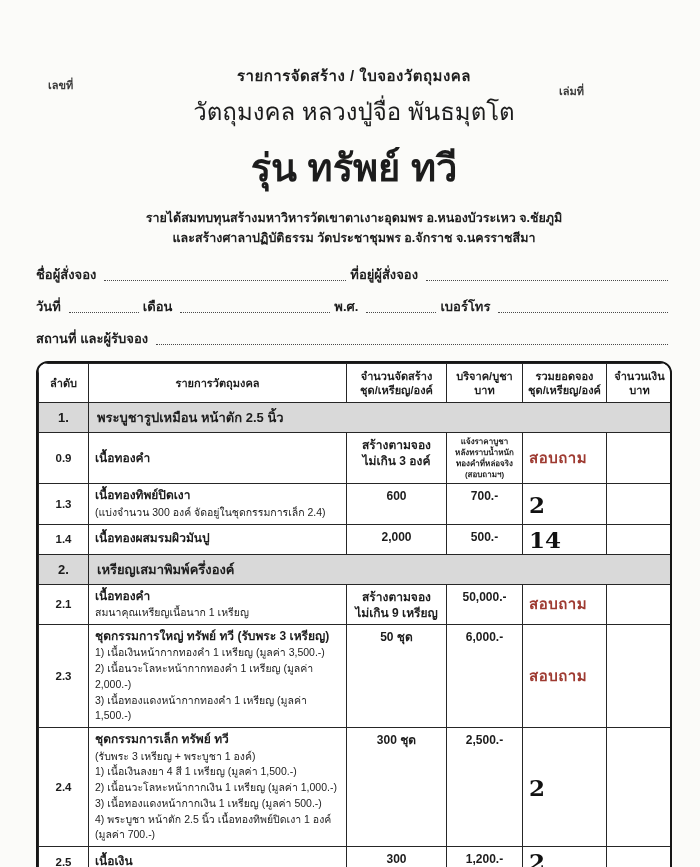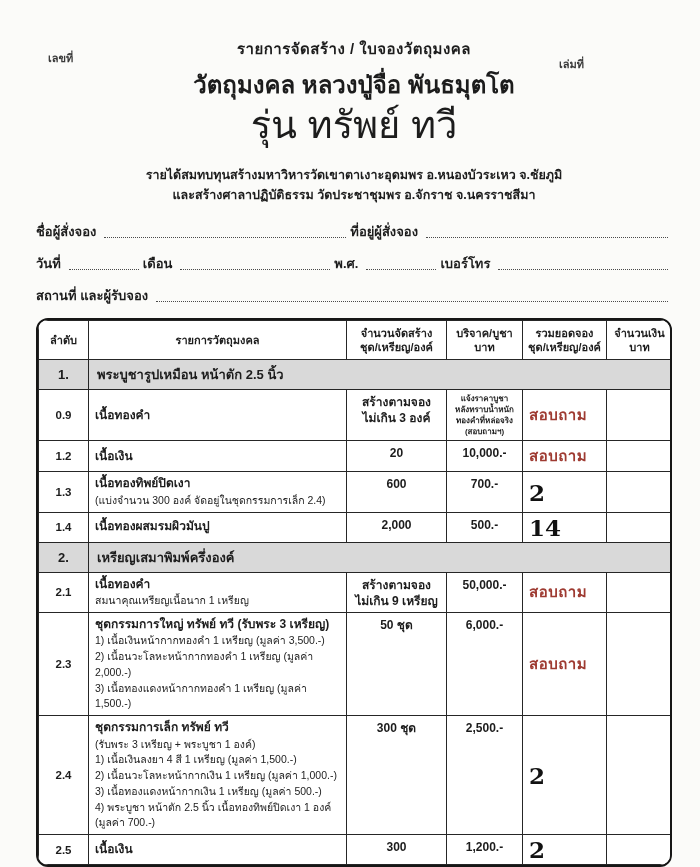--- a/index.html
+++ b/index.html
@@ -4,30 +4,30 @@
 <style>
   html,body{margin:0;padding:0;}
   body{
     width:700px;height:867px;
     background:#fbfbf9;
     color:#1c1c1c;
     font-family:"Liberation Sans","DejaVu Sans",sans-serif;
     -webkit-font-smoothing:antialiased;
     overflow:hidden;
   }
-  .page{position:relative;width:700px;height:867px;box-sizing:border-box;padding:37px 28px 0 36px;}
+  .page{position:relative;width:700px;height:867px;box-sizing:border-box;padding:64px 28px 0 36px;}
 
   
   .doc-header{position:relative;text-align:center;}
   .corner-label{position:absolute;top:12px;font-size:11px;font-weight:700;color:#3a3a3a;}
   .corner-left{left:12px;}
   .corner-right{right:88px;top:18px;}
   .h-line1{font-size:15px;font-weight:700;letter-spacing:.5px;}
-  .h-line2{font-size:24px;font-weight:700;margin-top:4px;}
-  .h-line3{font-size:38px;font-weight:400;margin-top:0;line-height:1.15;}
+  .h-line2{font-size:24px;font-weight:400;margin-top:4px;}
+  .h-line3{font-size:38px;font-weight:700;margin-top:16px;line-height:1.15;}
   .h-line4{font-size:12.5px;font-weight:700;margin-top:17px;}
   .h-line5{font-size:12.5px;font-weight:700;margin-top:0;}
 
   
   .form-area{margin-top:16px;font-size:13px;font-weight:700;}
   .form-row{display:flex;align-items:center;margin-top:11px;white-space:nowrap;}
   .form-row .lbl{padding-right:4px;}
   .dots{flex:1 1 auto;border-bottom:1.6px dotted #4a4a4a;height:1em;min-width:30px;margin:0 4px;}
   .dots.fixed-s{flex:0 0 70px;}
   .dots.fixed-m{flex:0 0 150px;}
@@ -128,30 +128,20 @@
             <td class="c-qty">สร้างตามจอง
 ไม่เกิน 3 องค์</td>
             <td class="c-price"><div class="price-note">แจ้งราคาบูชา
 หลังทราบน้ำหนัก
 ทองคำที่หล่อจริง
 (สอบถามฯ)</div></td>
             <td class="c-total"><span class="ask">สอบถาม</span></td>
             <td class="c-amt"></td>
           </tr>
           <tr class="item">
-            <td class="c-no">1.2</td>
-            <td class="c-name">
-              <div class="item-main">เนื้อเงิน</div>
-            </td>
-            <td class="c-qty">20</td>
-            <td class="c-price">10,000.-</td>
-            <td class="c-total"><span class="ask">สอบถาม</span></td>
-            <td class="c-amt"></td>
-          </tr>
-          <tr class="item">
             <td class="c-no">1.3</td>
             <td class="c-name">
               <div class="item-main">เนื้อทองทิพย์ปิดเงา</div>
               <div class="item-sub">(แบ่งจำนวน 300 องค์ จัดอยู่ในชุดกรรมการเล็ก 2.4)</div>
             </td>
             <td class="c-qty">600</td>
             <td class="c-price">700.-</td>
             <td class="c-total"><span class="hand">2</span></td>
             <td class="c-amt"></td>
           </tr>

